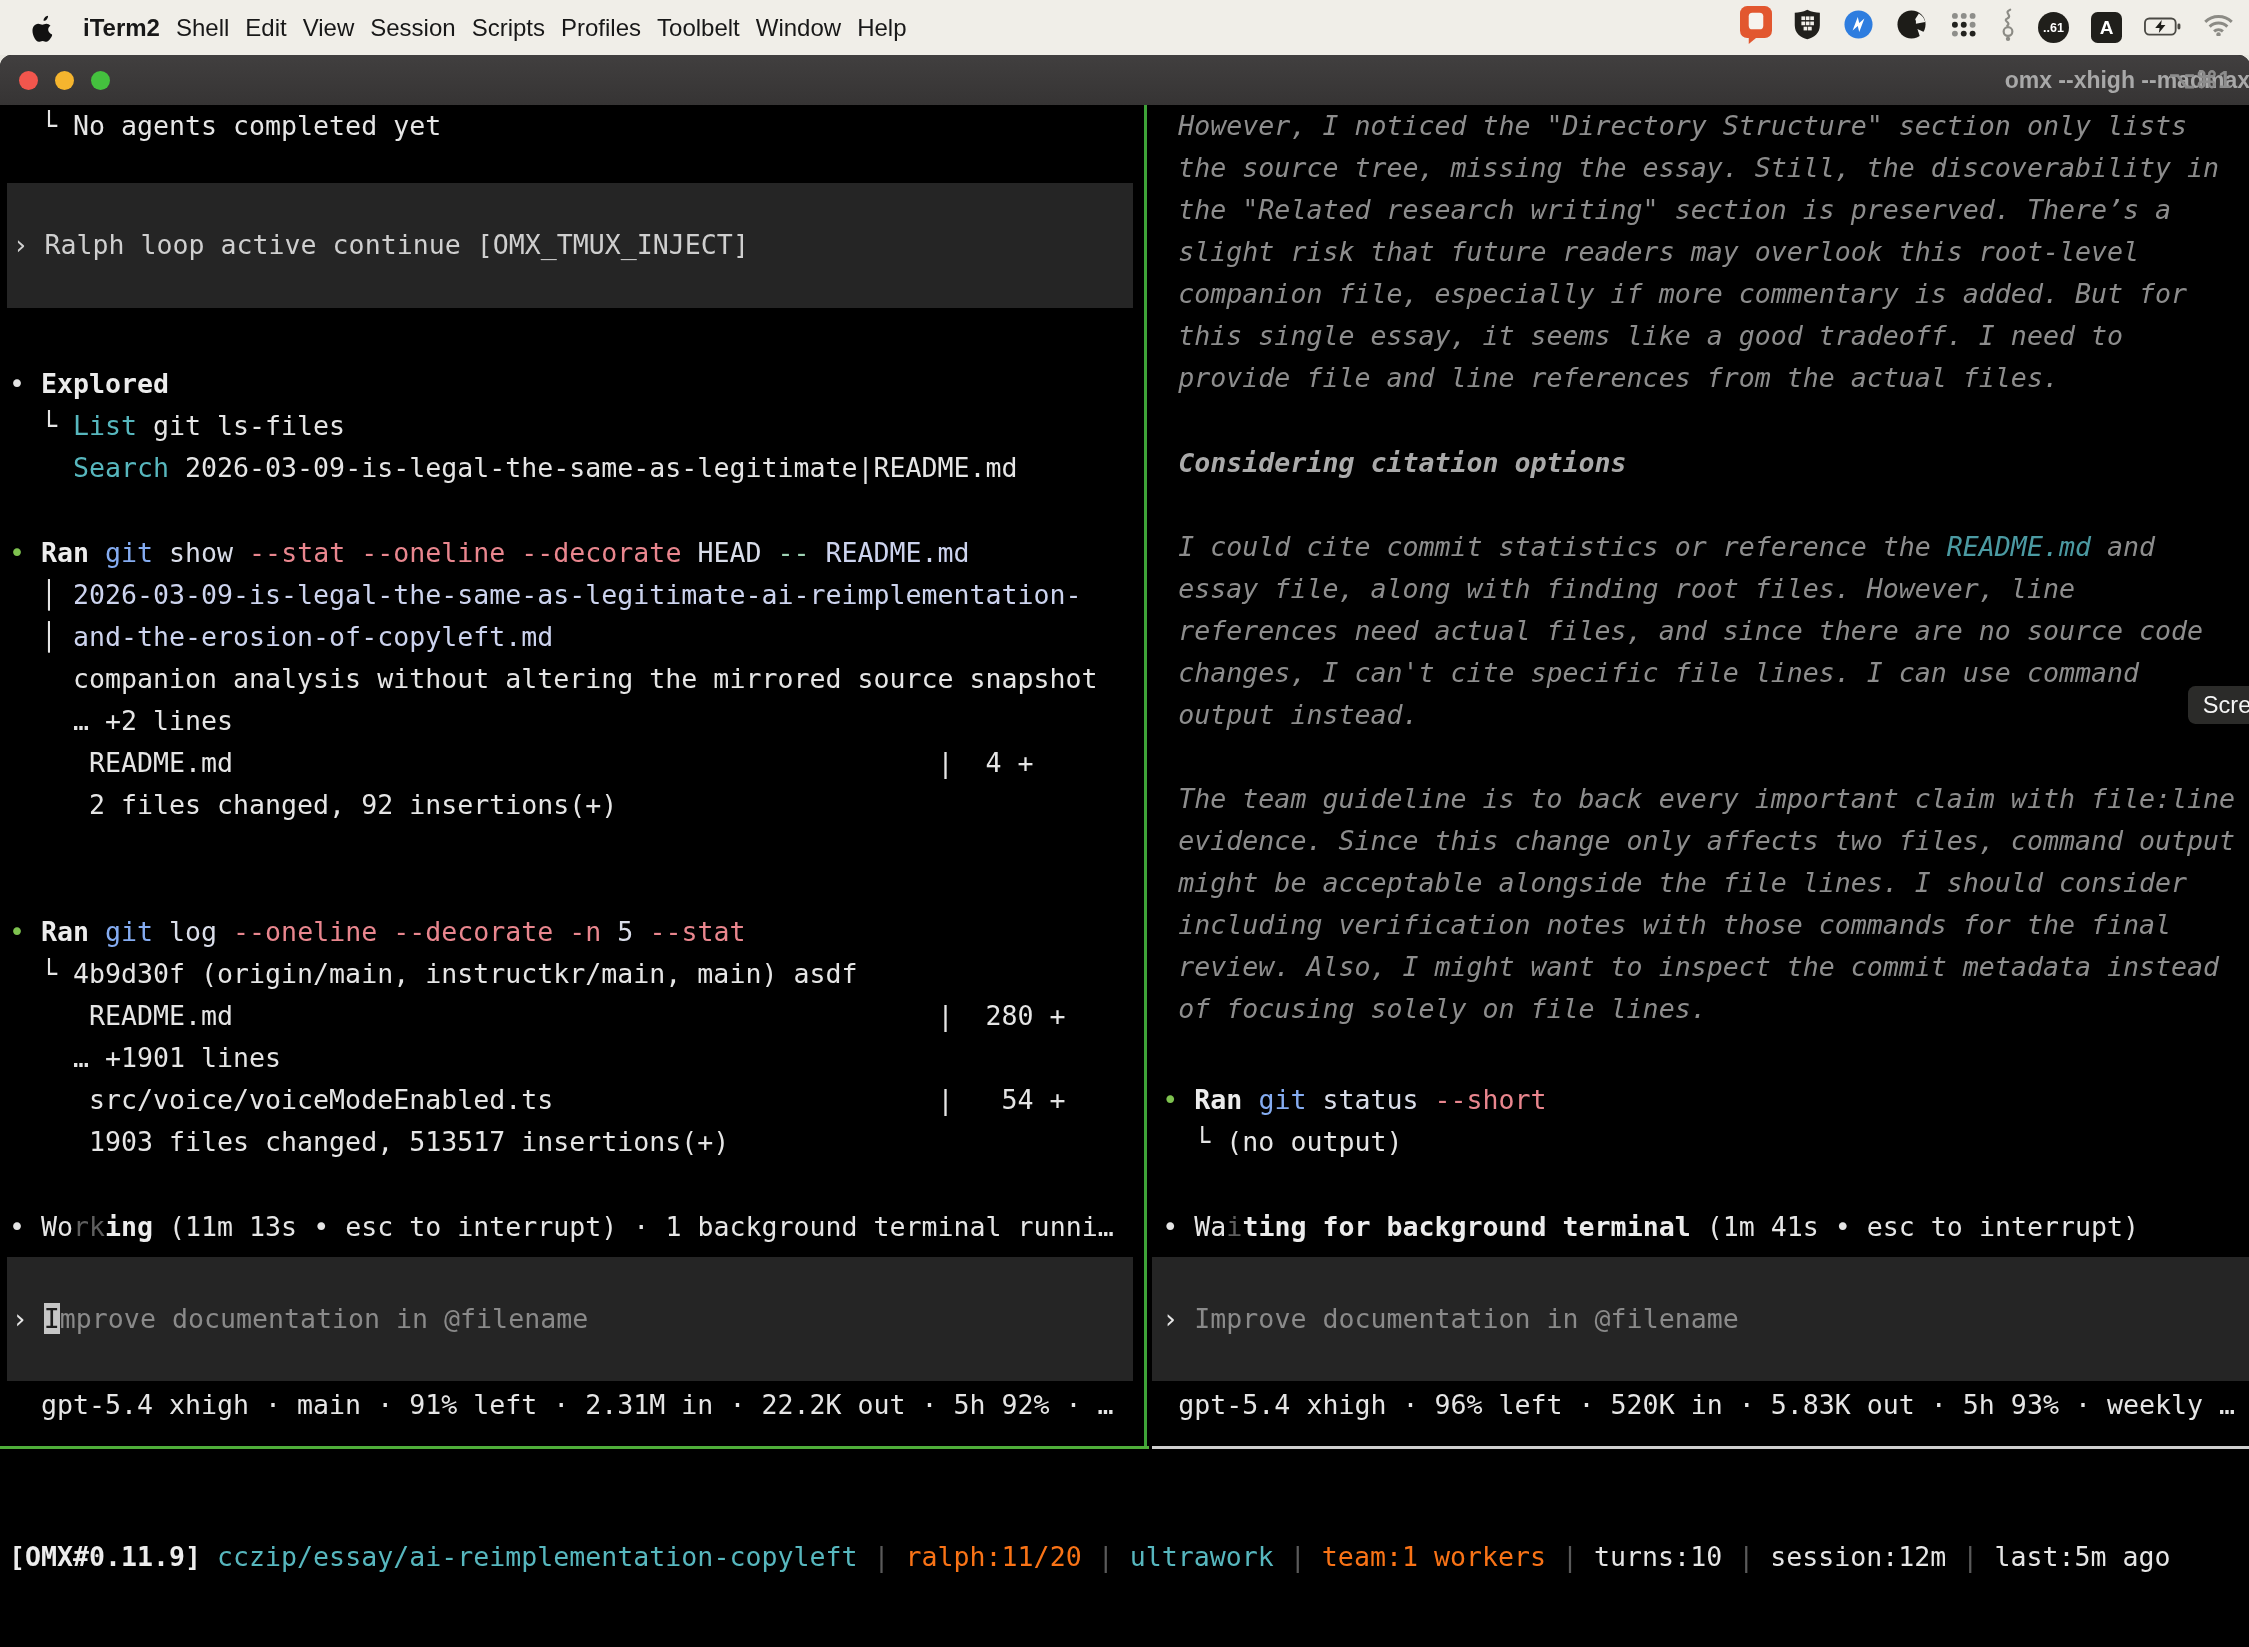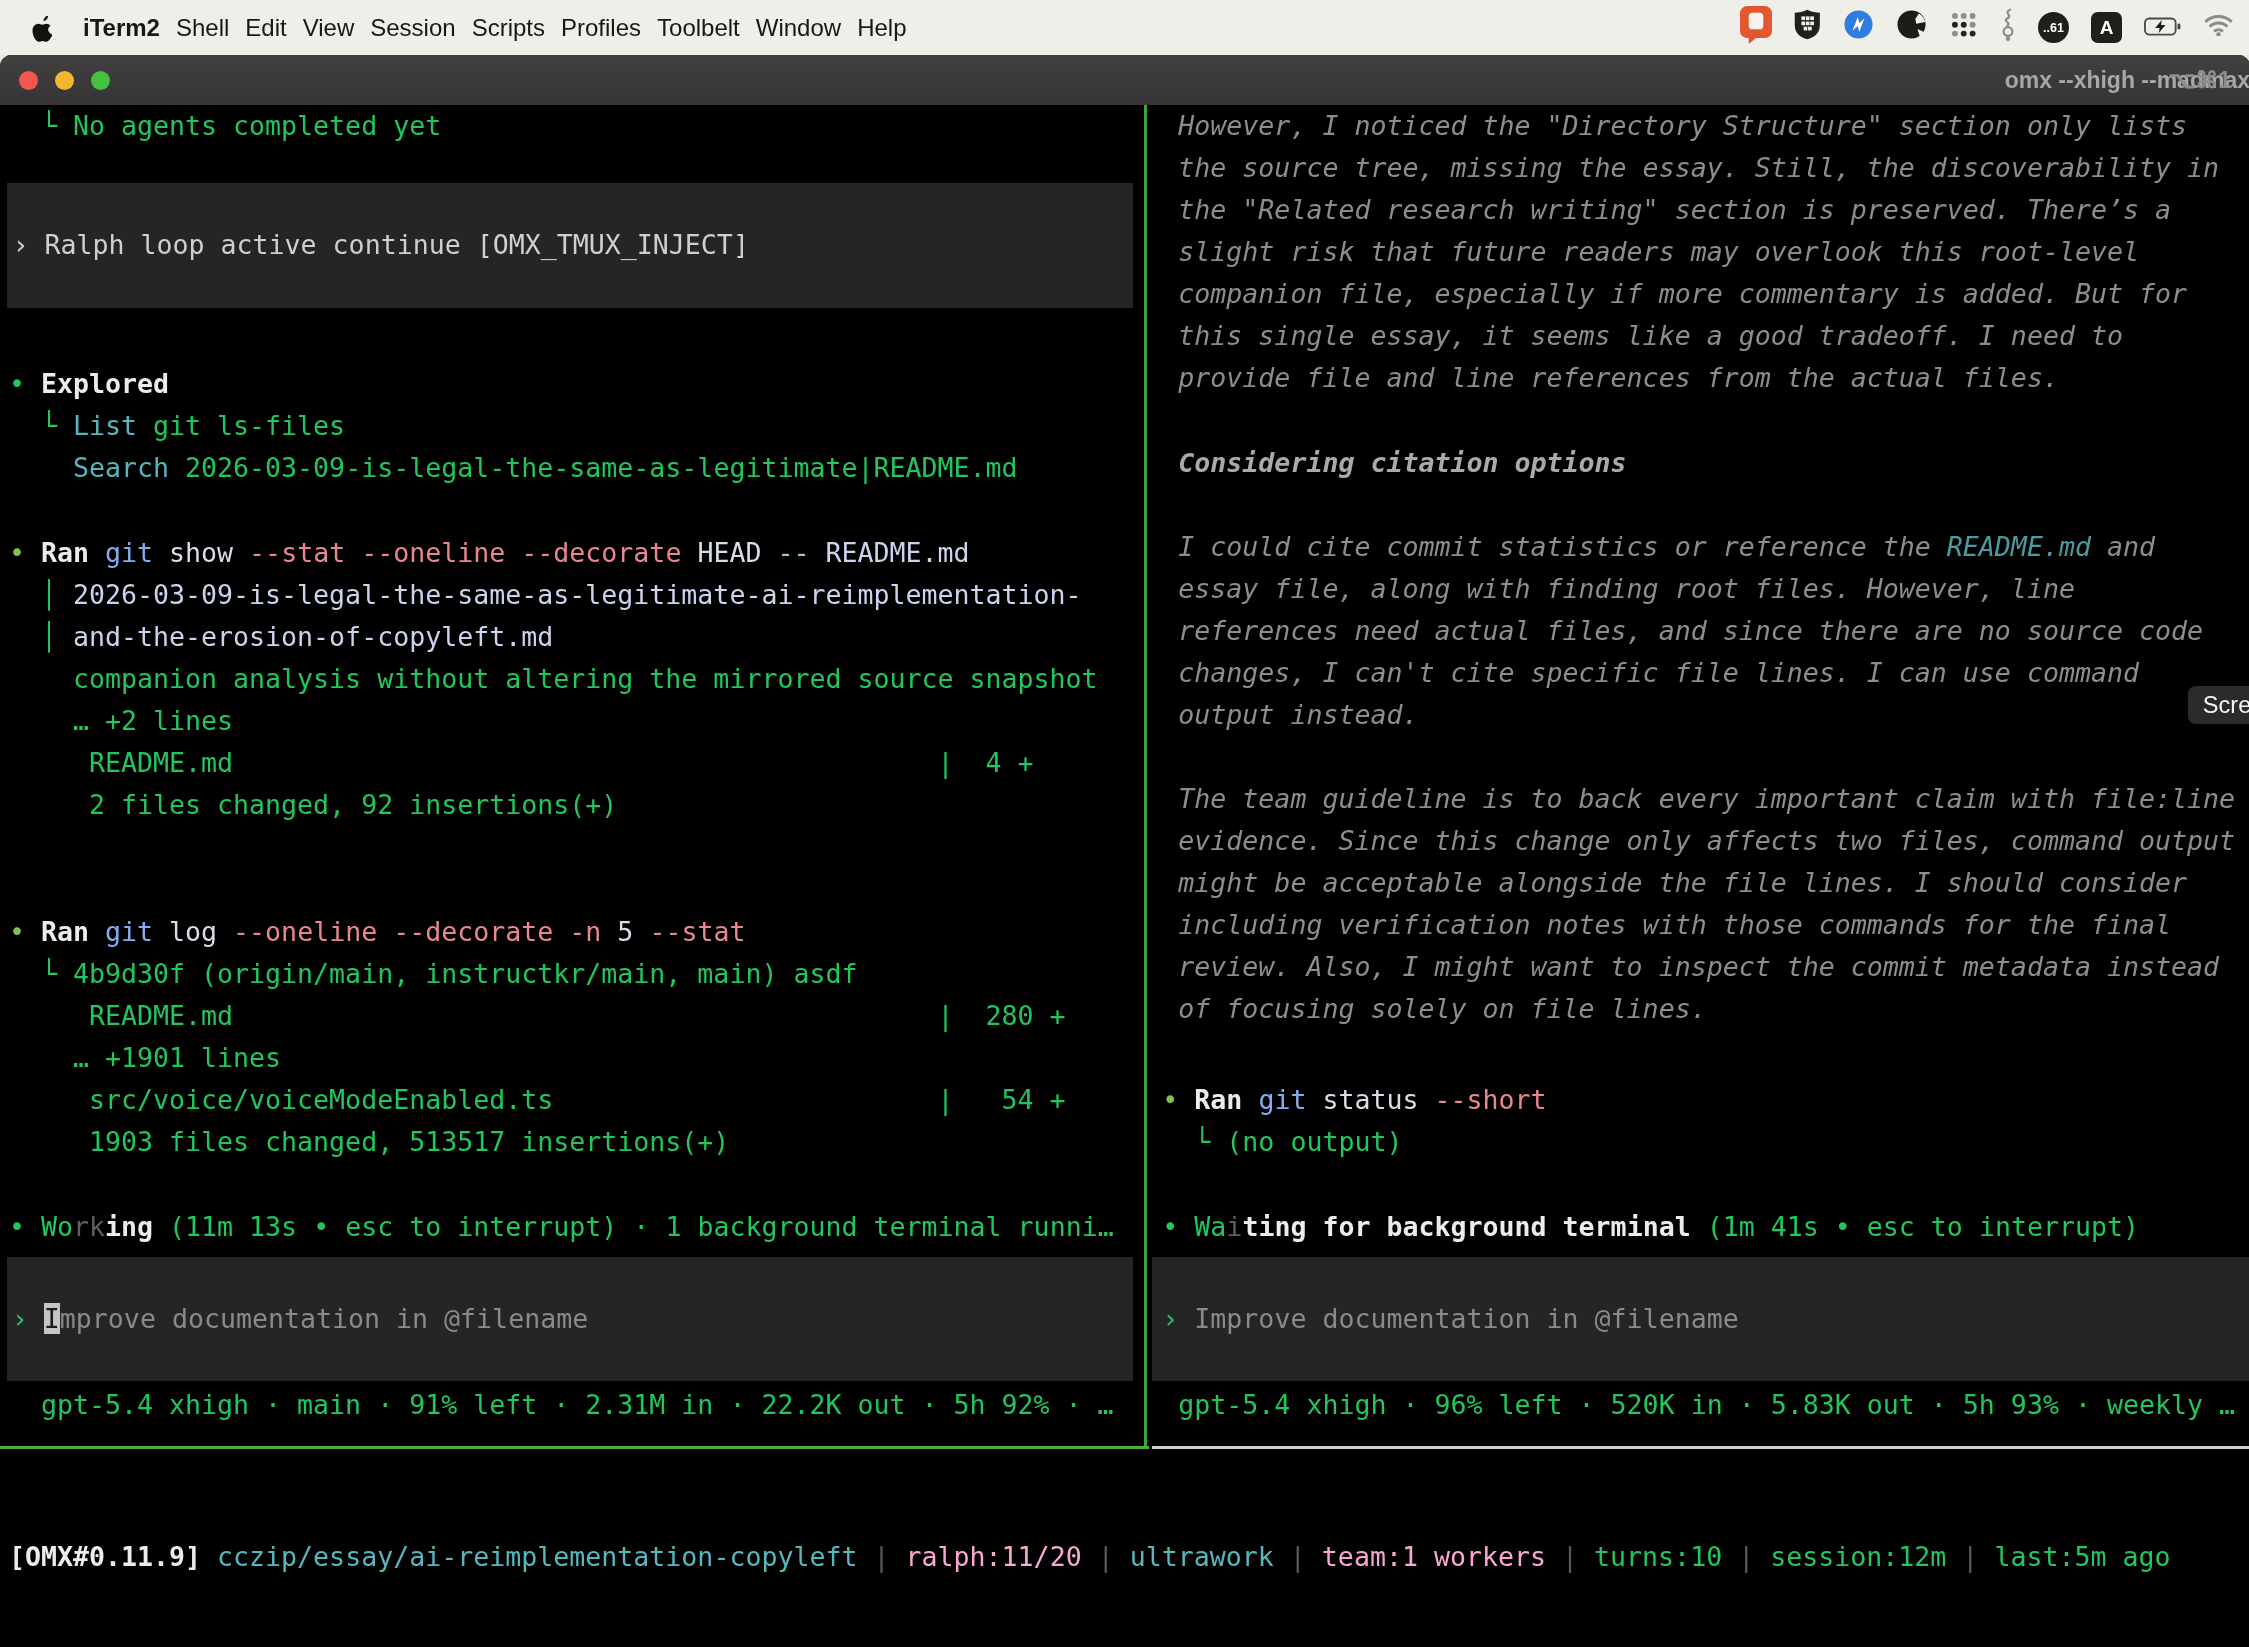--- a/index.html
+++ b/index.html
@@ -43,24 +43,24 @@
   .hline-right{position:absolute;left:1152px;top:1341px;width:1098px;height:3px;background:#cfcfcf;}
   .promptbox{position:absolute;background:#252525;height:124px;top:1152px;overflow:hidden;}
   .promptbox .block{position:static;padding-top:41px;}
   .pb-left{left:7.4px;width:1126px;}
   .pb-left .block{padding-left:4.4px;}
   .pb-right{left:0;width:1098px;}
   .pb-right .block{padding-left:10.3px;}
   .ralphbox{position:absolute;left:7.4px;top:78px;width:1126px;height:125px;background:#252525;overflow:hidden;}
   .ralphbox .block{position:static;padding-top:41px;padding-left:5px;}
   
-  .g{color:#22c55e;} .lg{color:#cfcfcf;} .dk{color:#5f5f5f;}
+  .g{color:#e5e5e5;} .lg{color:#cfcfcf;} .dk{color:#5f5f5f;}
   .w{color:#ececec;font-weight:bold;} .wt{color:#d9dde9;}
   .cy{color:#57b7be;} .bl{color:#85acf1;} .sa{color:#e9868e;}
-  .lv{color:#ccd3ee;} .mi{color:#9fd3b4;} .gn{color:#7ec24f;} .gn2{color:#f9a8d4;}
+  .lv{color:#ccd3ee;} .mi{color:#9fd3b4;} .gn{color:#7ec24f;} .gn2{color:#f97316;}
   .sep{color:#5a5a5a;}
   .it{color:#8d8d8d;font-style:italic;}
   .bi{color:#aaaaaa;font-style:italic;font-weight:bold;}
   .cyi{color:#4b9aa2;font-style:italic;}
   .ph{color:#8a8a8a;}
   .cursor{background:#c6c6c6;color:#1c1c1c;}
   
   .omx-line{position:absolute;top:1431px;left:0;width:2250px;height:42px;padding-left:8.9px;font-size:26.6px;}
   
   .scre{position:absolute;top:686px;left:2188px;width:62px;height:38px;background:#2b2b29;

